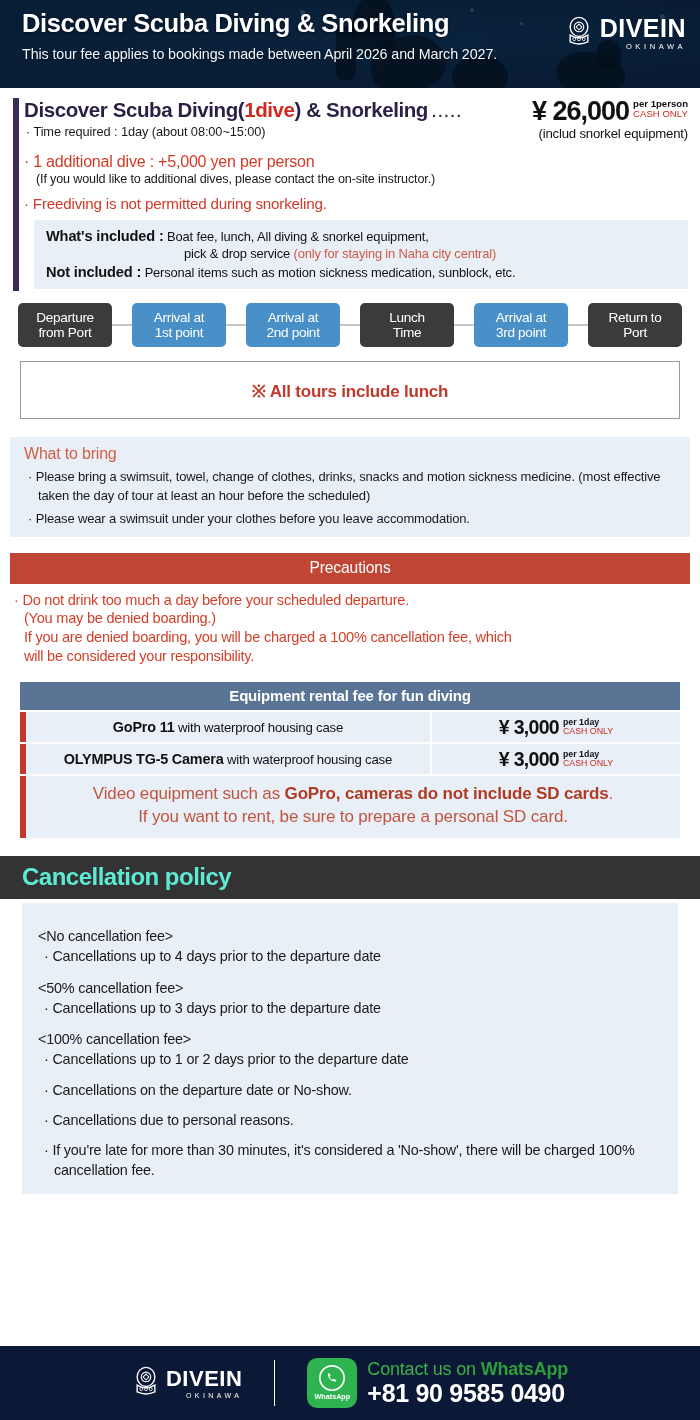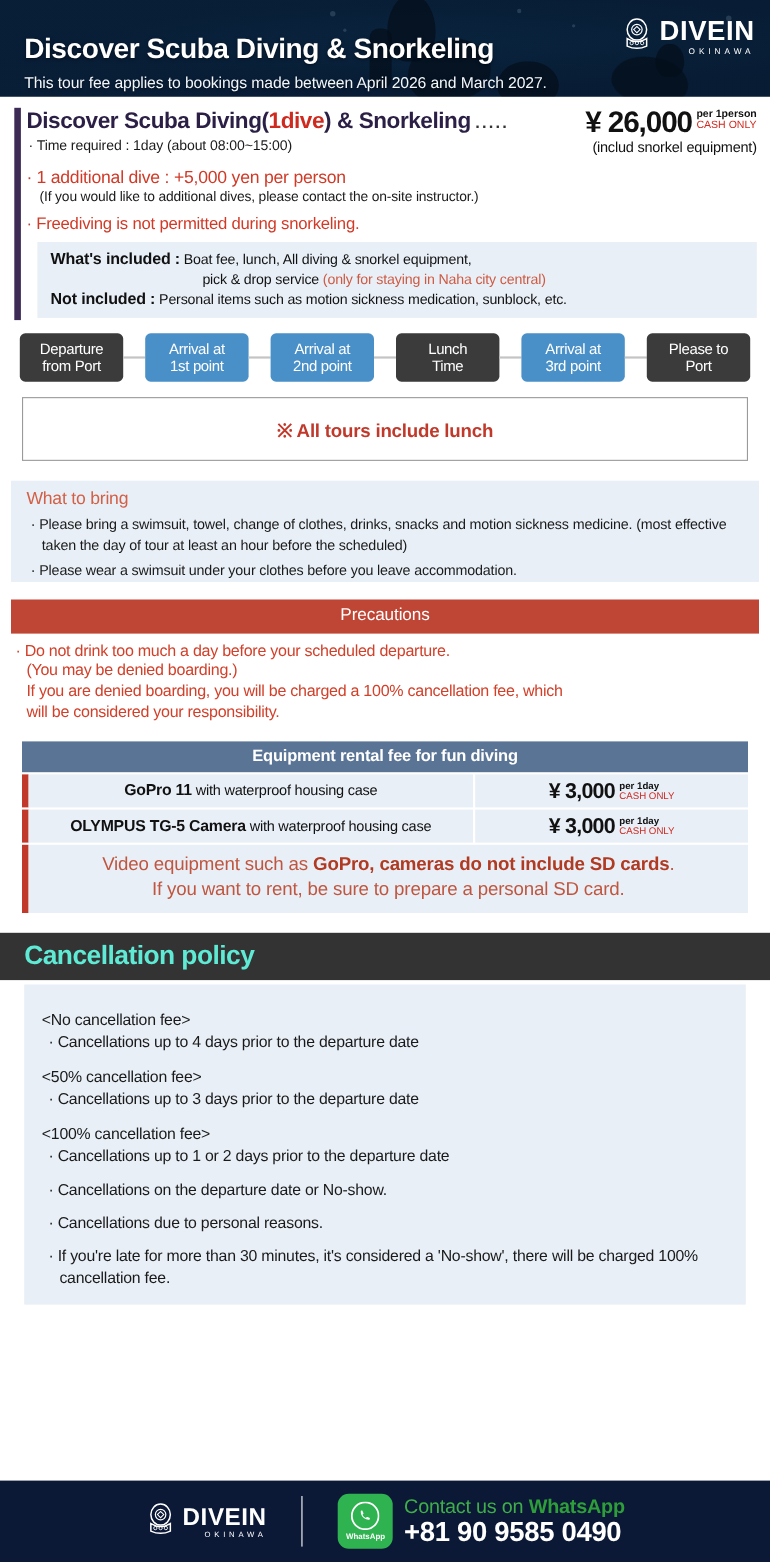--- a/index.html
+++ b/index.html
@@ -28,21 +28,20 @@
   }
   .bub {
     position: absolute;
     border-radius: 50%;
     background: rgba(190,220,245,0.16);
   }
   .hero-inner {
     position: relative;
     padding: 9px 14px 0 22px;
     height: 100%;
-    margin-top: 22px;
   }
   .hero-title {
     font-size: 25.5px;
     font-weight: bold;
     color: #ffffff;
     letter-spacing: -0.4px;
     text-shadow: 0 1px 3px rgba(0,0,0,0.55);
     line-height: 1.15;
     white-space: nowrap;
   }
@@ -152,21 +151,21 @@
     height: 58px;
     display: flex; align-items: center; justify-content: center;
     background: #fff;
   }
   .lunch-txt { font-size: 17px; font-weight: bold; color: #c0392b; letter-spacing: -0.2px; }
 
   
   .bring {
     margin: 18px 10px 0 10px;
     background: #e8eff7;
-    padding: 8px 14px 0 14px;
+    padding: 8px 14px 8px 14px;
   }
   .bring-h { font-size: 16px; color: #d35f45; margin-bottom: 4px; letter-spacing: -0.2px; }
   .bring-item {
     font-size: 13px; color: #1a1a1a; line-height: 1.42;
     padding-left: 14px; text-indent: -10px; margin-top: 5px; letter-spacing: -0.15px;
   }
 
   
   .prec-bar {
     margin: 16px 10px 0 10px;
@@ -356,21 +355,21 @@
     <div>Lunch</div>
     <div>Time</div>
   </div>
   <div class="tl-conn"></div>
   <div class="tl-box tl-blue">
     <div>Arrival at</div>
     <div>3rd point</div>
   </div>
   <div class="tl-conn"></div>
   <div class="tl-box tl-dark">
-    <div>Please to</div>
+    <div>Return to</div>
     <div>Port</div>
   </div>
 </div>
 
 <div class="lunch-box">
   <span class="lunch-txt">※ All tours include lunch</span>
 </div>
 
 <div class="bring">
   <div class="bring-h">What to bring</div>

